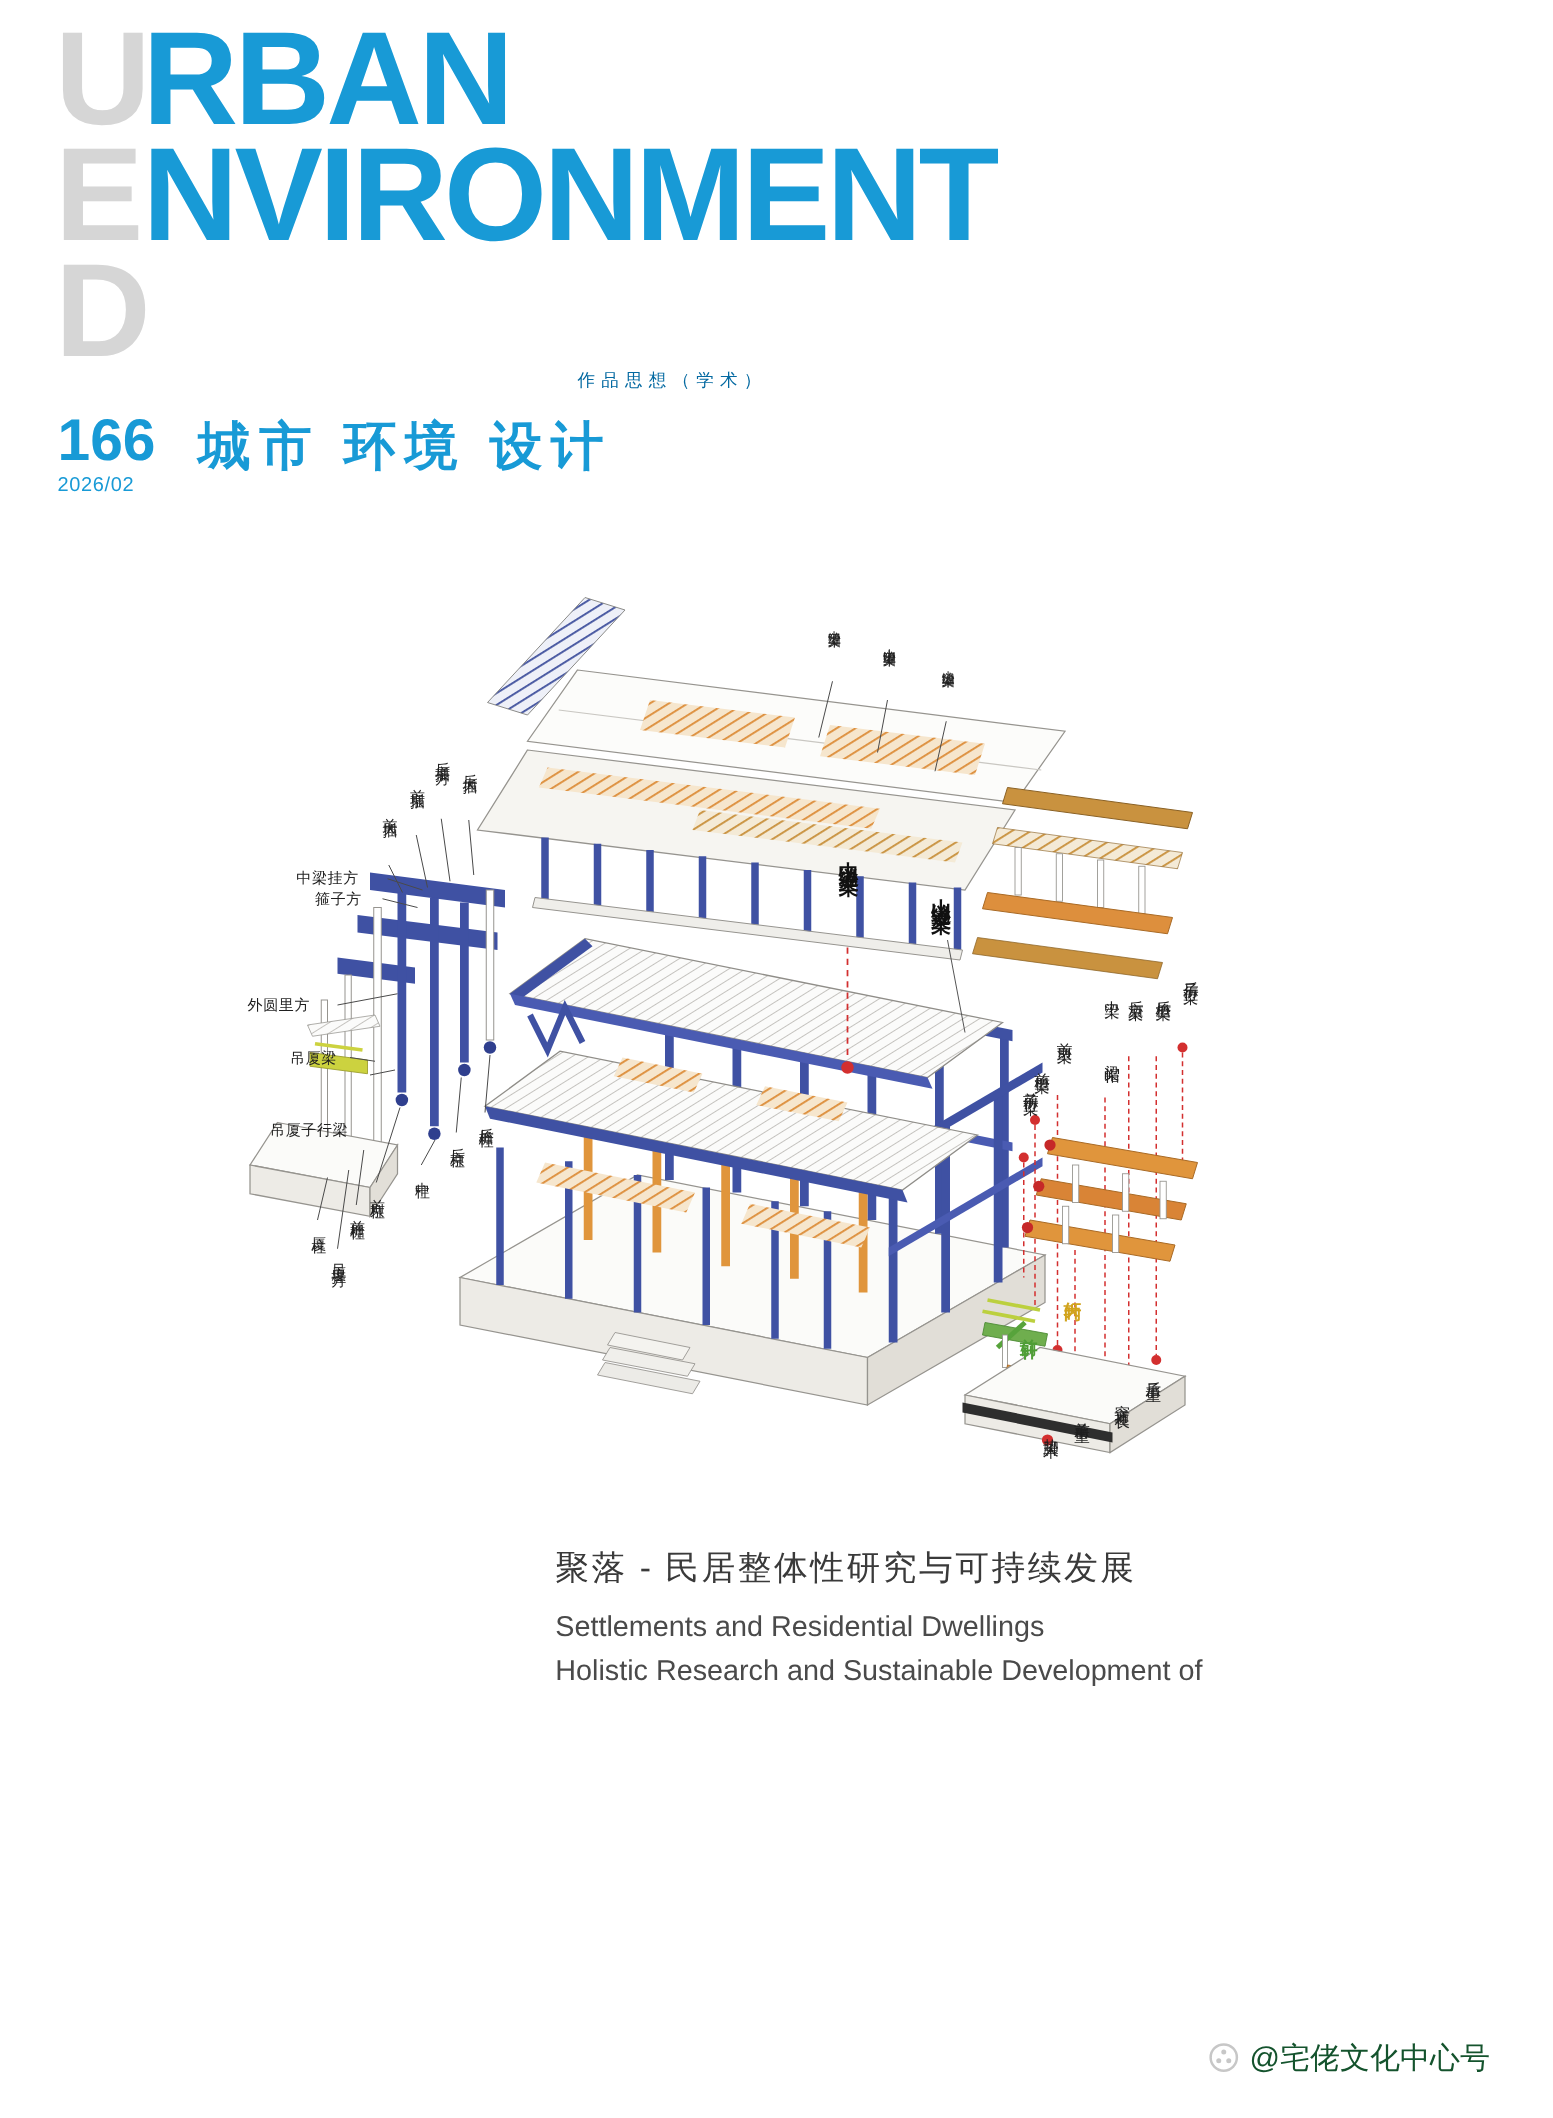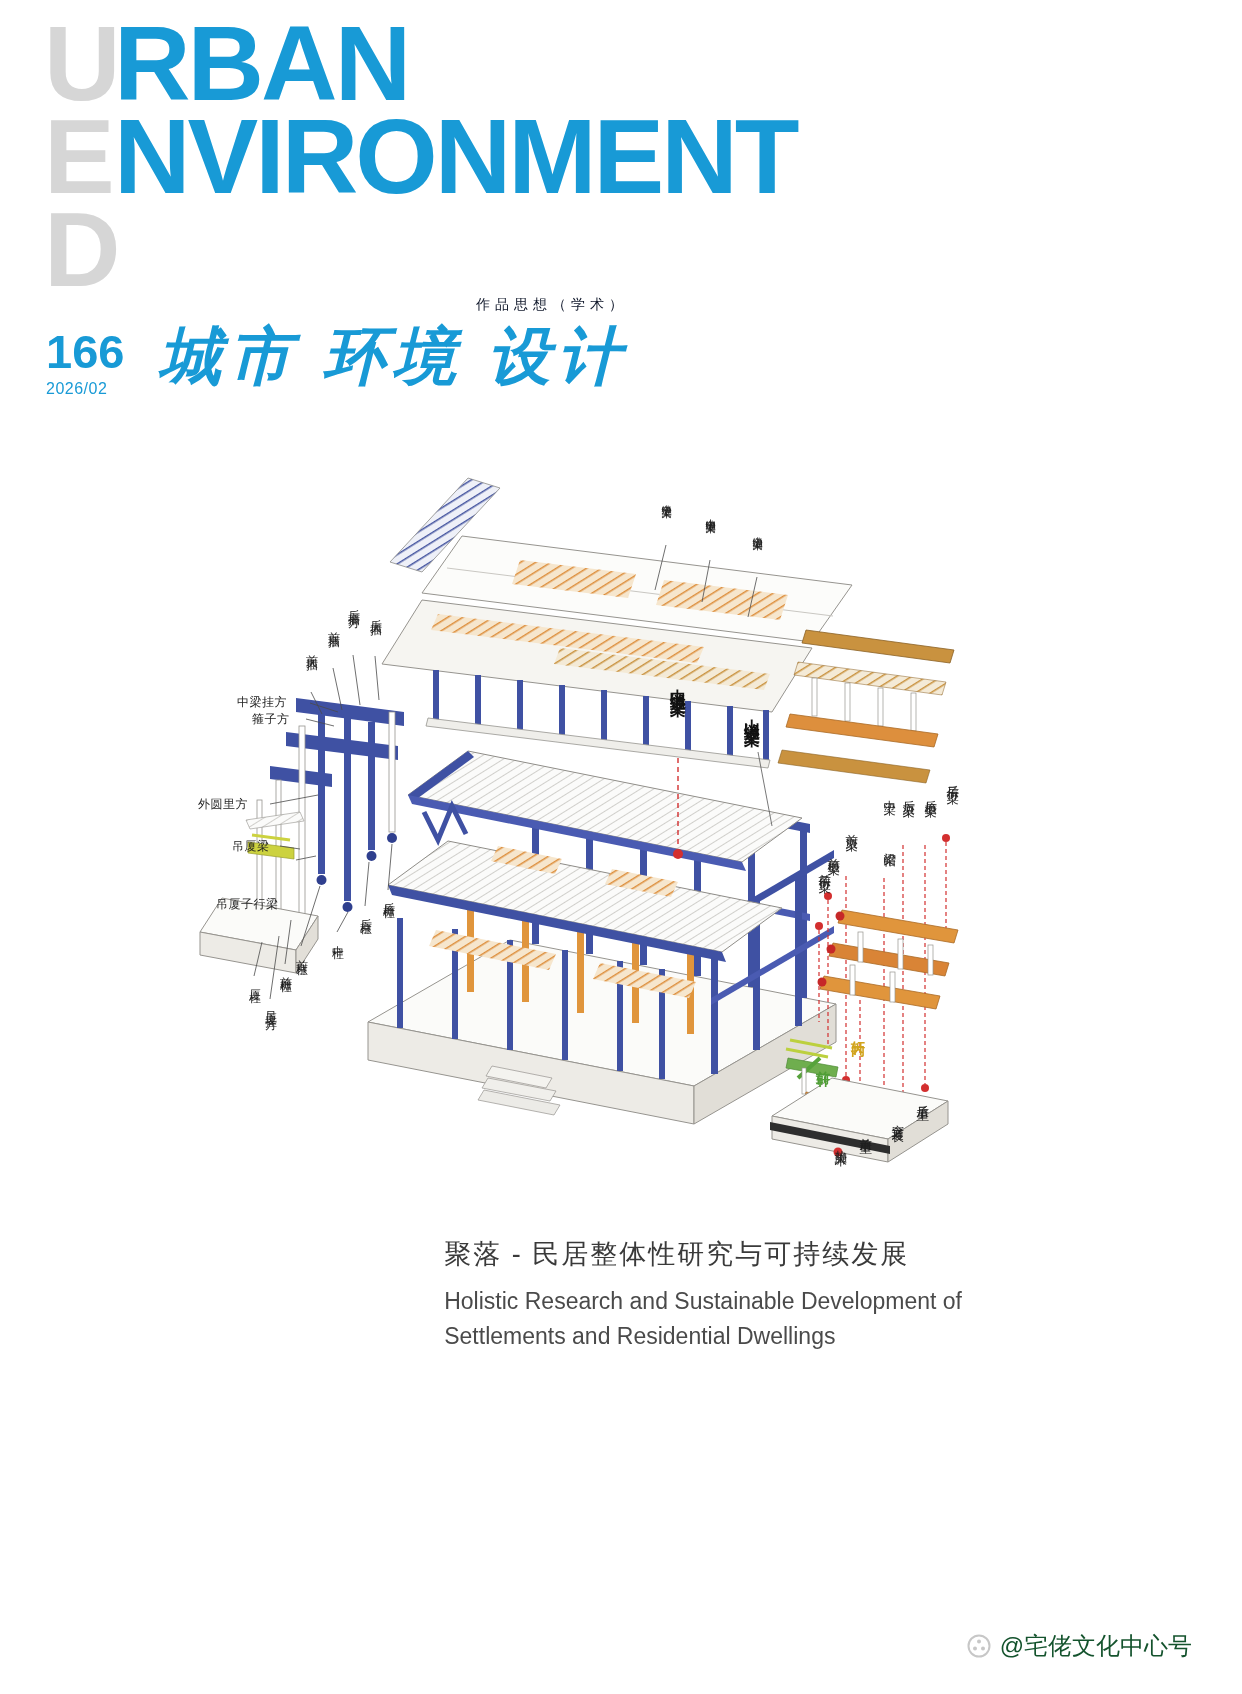--- a/index.html
+++ b/index.html
@@ -5,25 +5,25 @@
   html,body{margin:0;padding:0;background:#ffffff;}
   .page{position:relative;width:1242px;height:1694px;background:#ffffff;overflow:hidden;
         font-family:"Liberation Sans","DejaVu Sans",sans-serif;}
 
   
   .masthead{position:absolute;left:44px;top:14px;}
   .logo-row{display:flex;height:93px;align-items:flex-start;}
   .logo-letter,.logo-word{font-weight:bold;font-size:106px;line-height:0.93;letter-spacing:-3px;white-space:nowrap;}
   .logo-letter{color:#d6d6d6;width:70px;flex:0 0 70px;}
   .logo-word{color:#189ad6;}
-  .tagline{position:absolute;left:462px;top:296px;font-size:14px;letter-spacing:5px;color:#0f172a;margin-left:14px;}
+  .tagline{position:absolute;left:462px;top:296px;font-size:14px;letter-spacing:5px;color:#0369a1;}
   .issue-row{position:absolute;left:46px;top:328px;display:flex;align-items:center;}
   .issue-num{color:#189ad6;font-size:47px;font-weight:bold;line-height:1;}
   .issue-date{color:#189ad6;font-size:16px;letter-spacing:0.5px;margin-top:5px;}
-  .cn-title{color:#189ad6;font-size:63px;font-weight:bold;letter-spacing:7px;margin-left:34px;margin-top:-12px;line-height:1.1;white-space:nowrap;font-style:italic;}
+  .cn-title{color:#189ad6;font-size:42px;font-weight:bold;letter-spacing:7px;margin-left:34px;margin-top:-12px;line-height:1.1;white-space:nowrap;}
 
   
   .diagram{position:absolute;left:0;top:0;width:1242px;height:1436px;}
   .diagram svg{position:absolute;left:0;top:0;}
   .lbl{position:absolute;font-size:12px;color:#1f1f1f;letter-spacing:0.5px;line-height:1.25;white-space:nowrap;}
   .v{writing-mode:vertical-rl;text-orientation:upright;letter-spacing:2px;}
   .sm{font-size:10.5px;letter-spacing:1px;}
   .md{font-size:12.5px;}
   .big{font-size:16px;font-weight:bold;letter-spacing:4px;color:#111;}
   .ylw{color:#d1a31c;font-weight:bold;font-size:14px;}
@@ -308,22 +308,22 @@
     <span class="lbl v md" style="left:857px;top:1128px;">前承重</span>
     <span class="lbl v md" style="left:832px;top:1140px;">垫脚木</span>
 
     <span class="lbl v ylw" style="left:849px;top:1030px;">轩内</span>
     <span class="lbl v grn" style="left:814px;top:1060px;">前轩</span>
   </div>
 
   <div class="footer">
     <div class="footer-zh">聚落 - 民居整体性研究与可持续发展</div>
     <div class="footer-en">
+      <div>Settlements and Residential Dwellings</div>
       <div>Holistic Research and Sustainable Development of</div>
-      <div>Settlements and Residential Dwellings</div>
     </div>
   </div>
 
   <div class="watermark">
     <svg width="26" height="26" viewBox="0 0 26 26">
       <circle cx="13" cy="13" r="10.5" fill="none" stroke="#c7c7c7" stroke-width="2"></circle>
       <circle cx="13" cy="8.5" r="2" fill="#c7c7c7"></circle>
       <circle cx="9" cy="15.5" r="2" fill="#c7c7c7"></circle>
       <circle cx="17" cy="15.5" r="2" fill="#c7c7c7"></circle>
     </svg>

